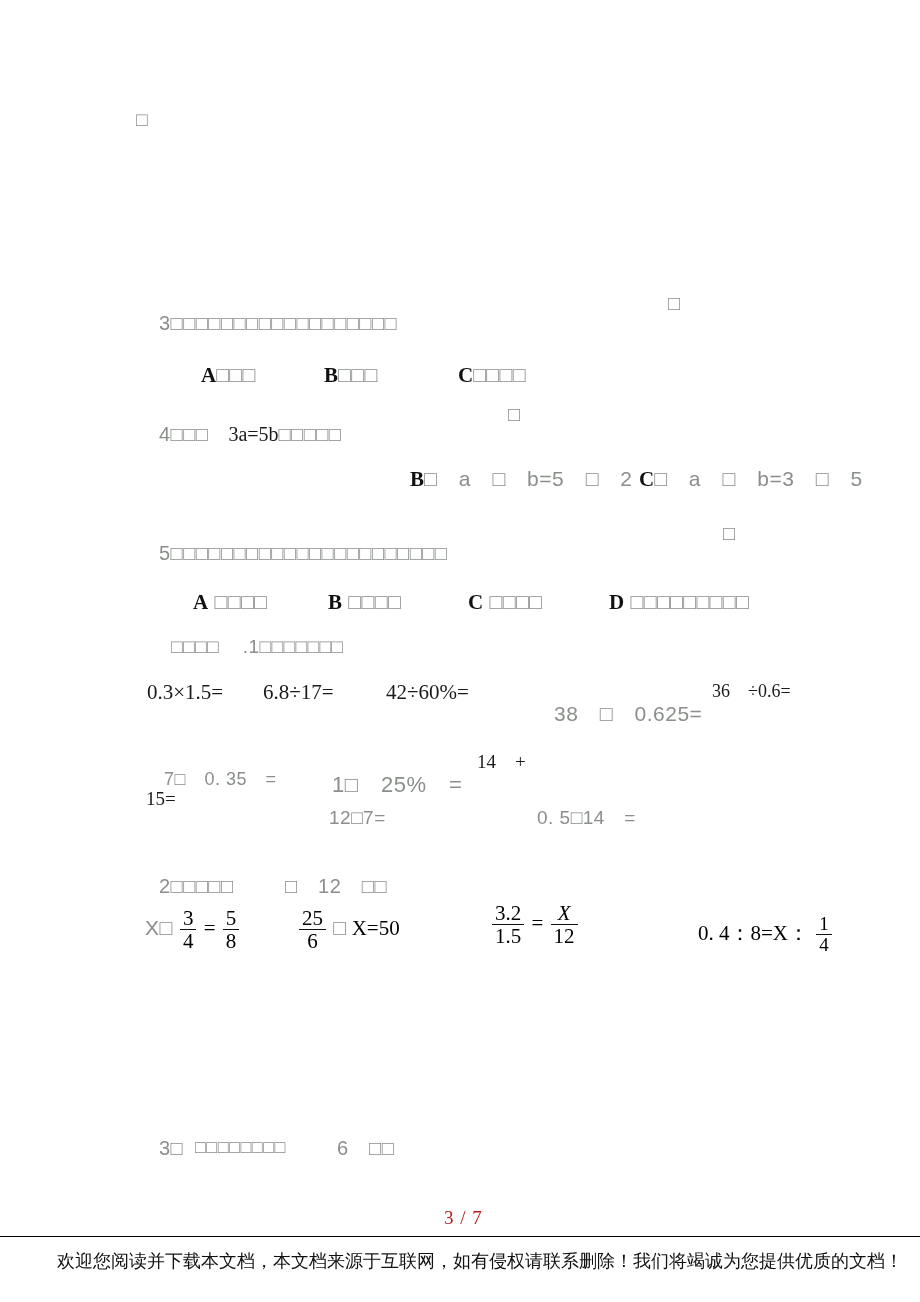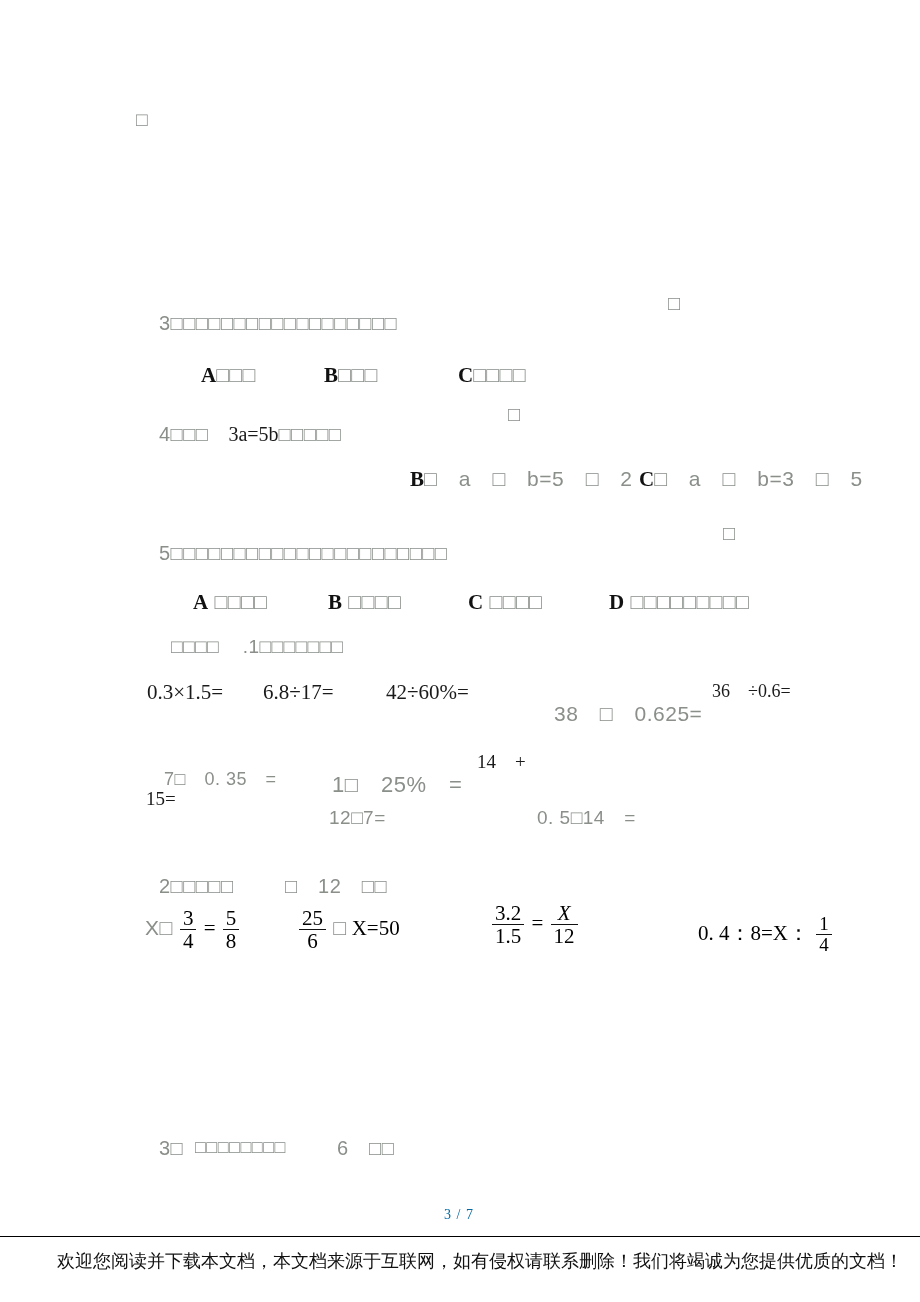--- a/index.html
+++ b/index.html
@@ -86,23 +86,23 @@
     position: absolute;
     font-family: "DejaVu Sans", "Liberation Sans", sans-serif;
     font-size: 18px;
     color: #111111;
     white-space: pre;
     letter-spacing: 0px;
     text-align: center;
   }
   .pagenum {
     position: absolute;
-    font-size: 14px;
+    font-size: 19px;
     letter-spacing: 1px;
-    color: #0369a1;
+    color: #b91c1c;
   }
 </style>
 </head>
 <body>
 
 <div class="page">
 
   <div class="ln tofu" style="left:136px; top:110px; font-size:19px;">□</div>
 
   <div class="ln" style="left:139px; top:293px; font-size:20px;">

